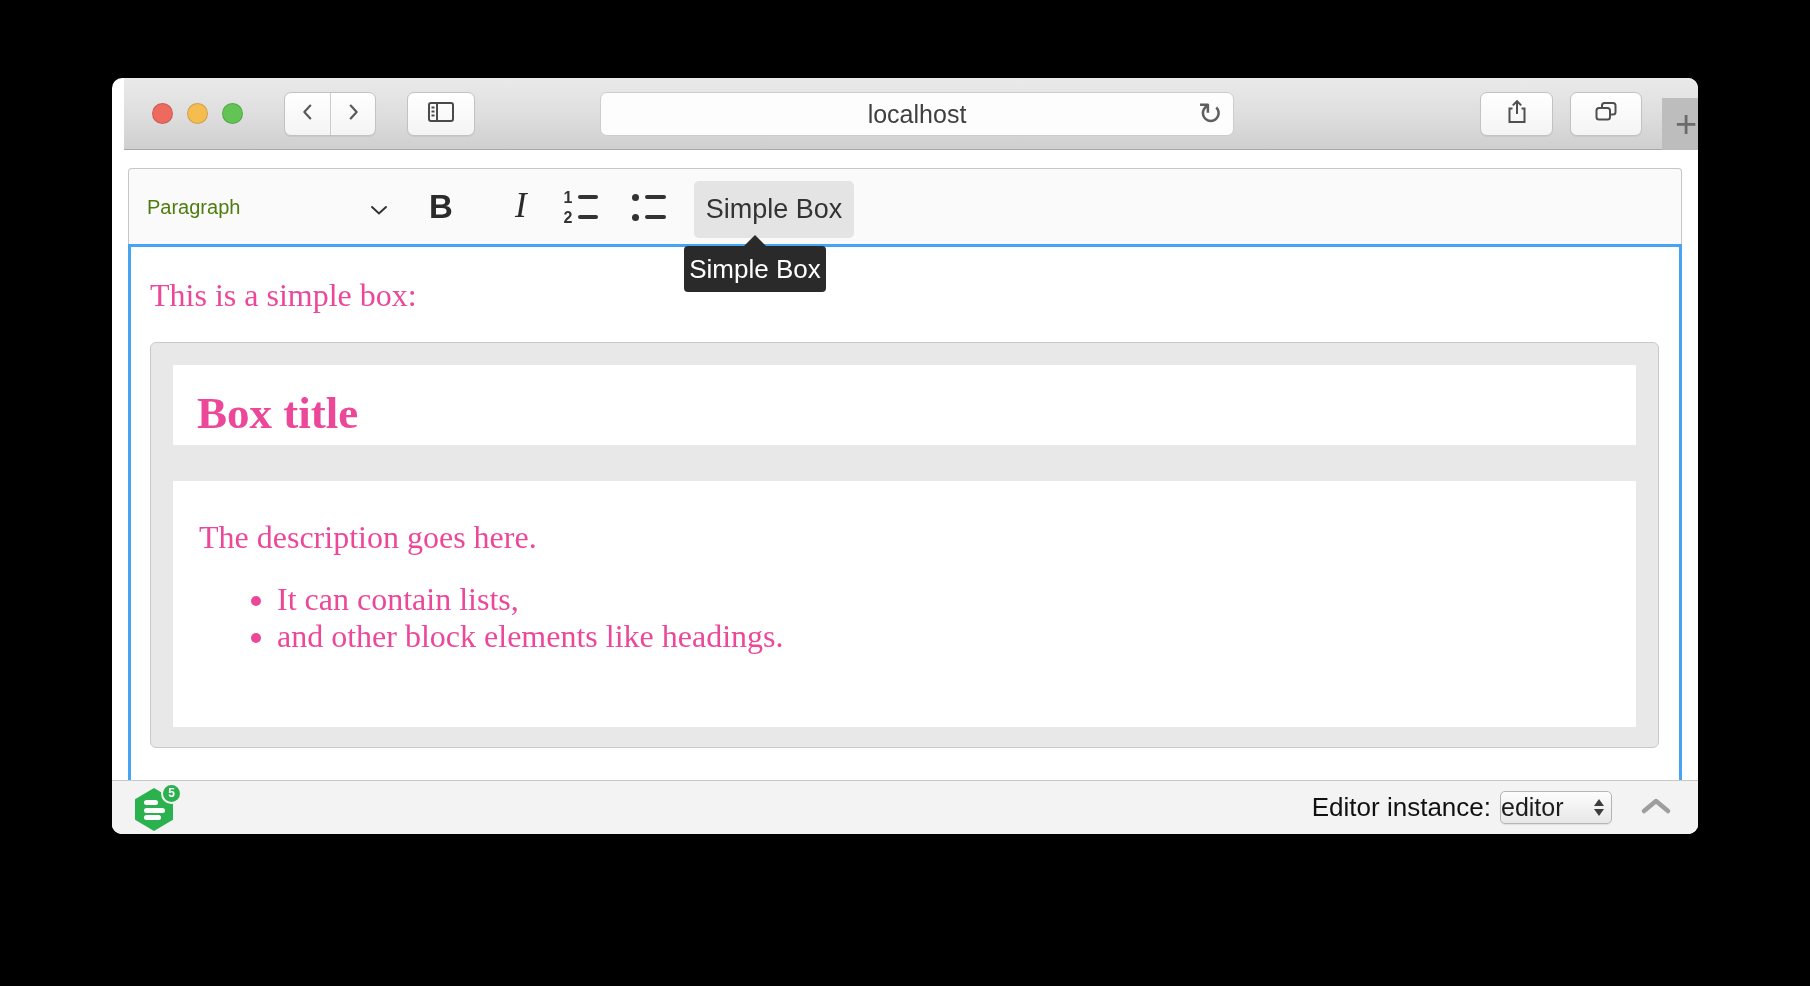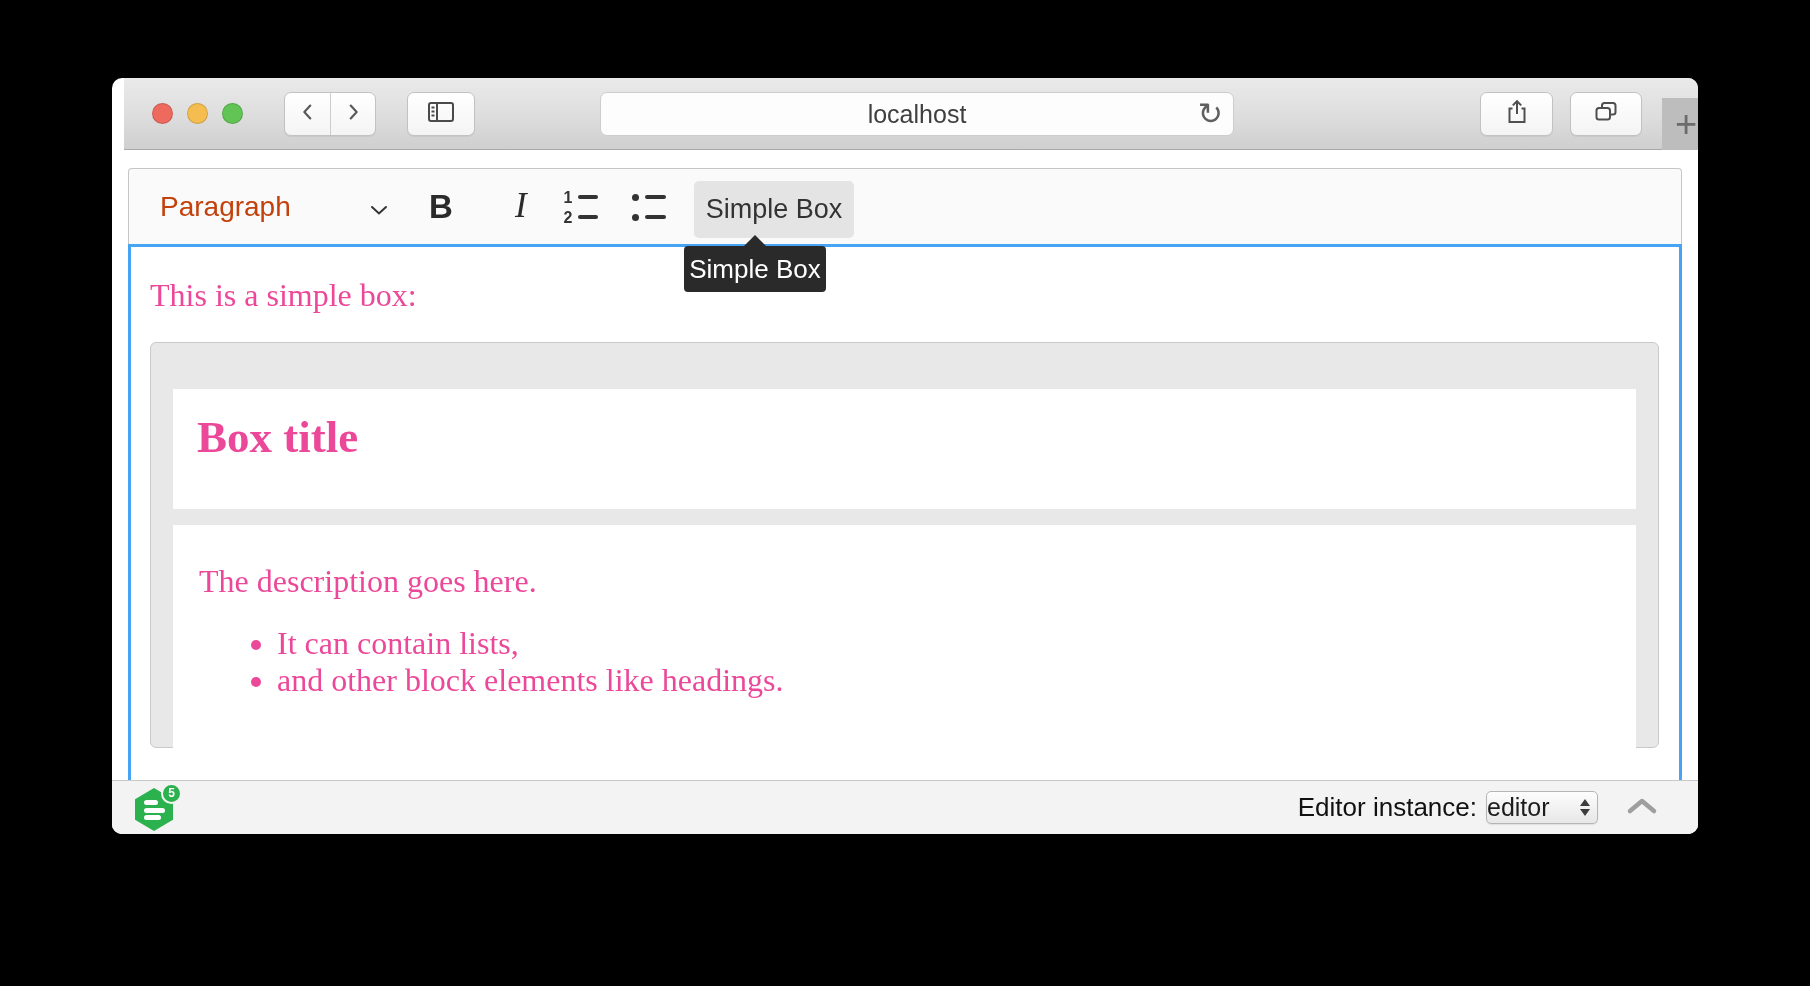--- a/index.html
+++ b/index.html
@@ -45,21 +45,21 @@
             background:#bdbdbd; display:flex; align-items:center; justify-content:center; }
   .newtab span { font-size:38px; font-weight:300; color:#6b6b6b; line-height:38px; }
 
   
   .viewport { position:absolute; left:0; top:72px; width:100%; height:684px; background:#fff; }
 
   
   .ck-toolbar { position:absolute; left:16px; right:16px; top:18px; height:76px;
                 background:#fafafa; border:1px solid #c6c6c6; border-bottom:none;
                 border-radius:4px 4px 0 0; }
-  .para-label { position:absolute; left:31px; top:23px; font-size:28px; color:#c2410c; line-height:30px; }
+  .para-label { position:absolute; left:18px; top:23px; font-size:20px; color:#4d7c0f; line-height:30px; }
   .para-chevron { position:absolute; left:241px; top:33px; }
   .btn-bold { position:absolute; left:300px; top:18px; font-size:33px; font-weight:800;
               color:#2b2b2b; line-height:40px; }
   .btn-italic { position:absolute; left:386px; top:16px; font-size:35px; font-style:italic;
                 font-family:"Liberation Serif", serif; color:#2b2b2b; line-height:42px; }
   .list-icon { position:absolute; top:20px; width:36px; height:36px;
                display:flex; flex-direction:column; justify-content:center; gap:9px; }
   .list-icon.numbered { left:433px; }
   .list-icon.bulleted { left:501px; }
   .li-row { display:flex; align-items:center; gap:6px; height:11px; }
@@ -77,43 +77,43 @@
   .tooltip::before { content:""; position:absolute; left:59px; top:-11px;
                      border-left:12px solid transparent; border-right:12px solid transparent;
                      border-bottom:12px solid #2a2a2a; }
   .ck-editable { position:absolute; left:16px; right:16px; top:94px; bottom:0;
                  background:#fff; border:3px solid #47a4f5; border-bottom:none;
                  padding:28px 20px 12px 19px; overflow:hidden;
                  font-family:"Liberation Serif", serif; color:#ec4899; }
   .intro { font-size:32px; line-height:40px; }
   .simple-box { margin-top:27px; height:406px; background:#e8e8e8;
                 border:1px solid #c9c9c9; border-radius:6px; padding:22px; }
-  .sb-title { background:#fff; height:120px;margin-top:24px; }
+  .sb-title { background:#fff; height:80px; }
   .sb-title h2 { font-size:45px; font-weight:700; line-height:96px; padding-left:24px;
                  font-family:"Liberation Serif", serif; }
-  .sb-desc { background:#fff; height:246px; margin-top:16px; padding:36px 0 0 26px; }
+  .sb-desc { background:#fff; height:246px; margin-top:36px; padding:36px 0 0 26px; }
   .sb-desc p { font-size:32px; line-height:40px; }
   .sb-desc ul { margin-top:24px; padding-left:78px; }
   .sb-desc li { font-size:32px; line-height:37px; }
 
   
   .statusbar { position:absolute; left:0; bottom:0; width:100%; height:54px;
                background:#f3f3f3; border-top:1px solid #c8c8c8; z-index:20; }
   .ck-badge { position:absolute; left:23px; top:7px; width:38px; height:43px; }
   .hexagon { position:absolute; left:0; top:0; width:38px; height:43px; background:#2bb24e;
              clip-path:polygon(50% 0%, 100% 26%, 100% 74%, 50% 100%, 0% 74%, 0% 26%); }
   .hex-bar { position:absolute; background:#fff; height:5px; border-radius:2.5px; left:9px; }
   .hex-bar.b1 { top:12px;   width:14px; }
   .hex-bar.b2 { top:19.5px; width:21px; }
   .hex-bar.b3 { top:27px;   width:17px; }
   .badge-count { position:absolute; right:-9px; top:-5px; width:21px; height:21px;
                  border-radius:50%; background:#2bb24e; border:2.5px solid #f3f3f3;
                  color:#fff; font-size:12px; font-weight:700; text-align:center; line-height:16px; }
   .status-right { position:absolute; right:0; top:0; height:100%; display:flex;
-                  align-items:center; padding-right:40px; }
+                  align-items:center; padding-right:26px; }
   .instance-label { font-size:26px; color:#111; }
   .instance-select { margin-left:9px; width:112px; height:33px;
                      background:linear-gradient(#fdfdfd,#e7e7e7);
                      border:1px solid #b5b5b5; border-radius:5px;
                      display:flex; align-items:center; position:relative;
                      box-shadow:0 1px 1px rgba(0,0,0,.08); }
   .instance-value { flex:1; text-align:left; font-size:25px; color:#1c1c1c; padding-right:14px; }
   .spinner { position:absolute; right:7px; top:0; height:100%; display:flex;
              flex-direction:column; justify-content:center; gap:3px; }
   .tri-up   { width:0; height:0; border-left:5.5px solid transparent;

